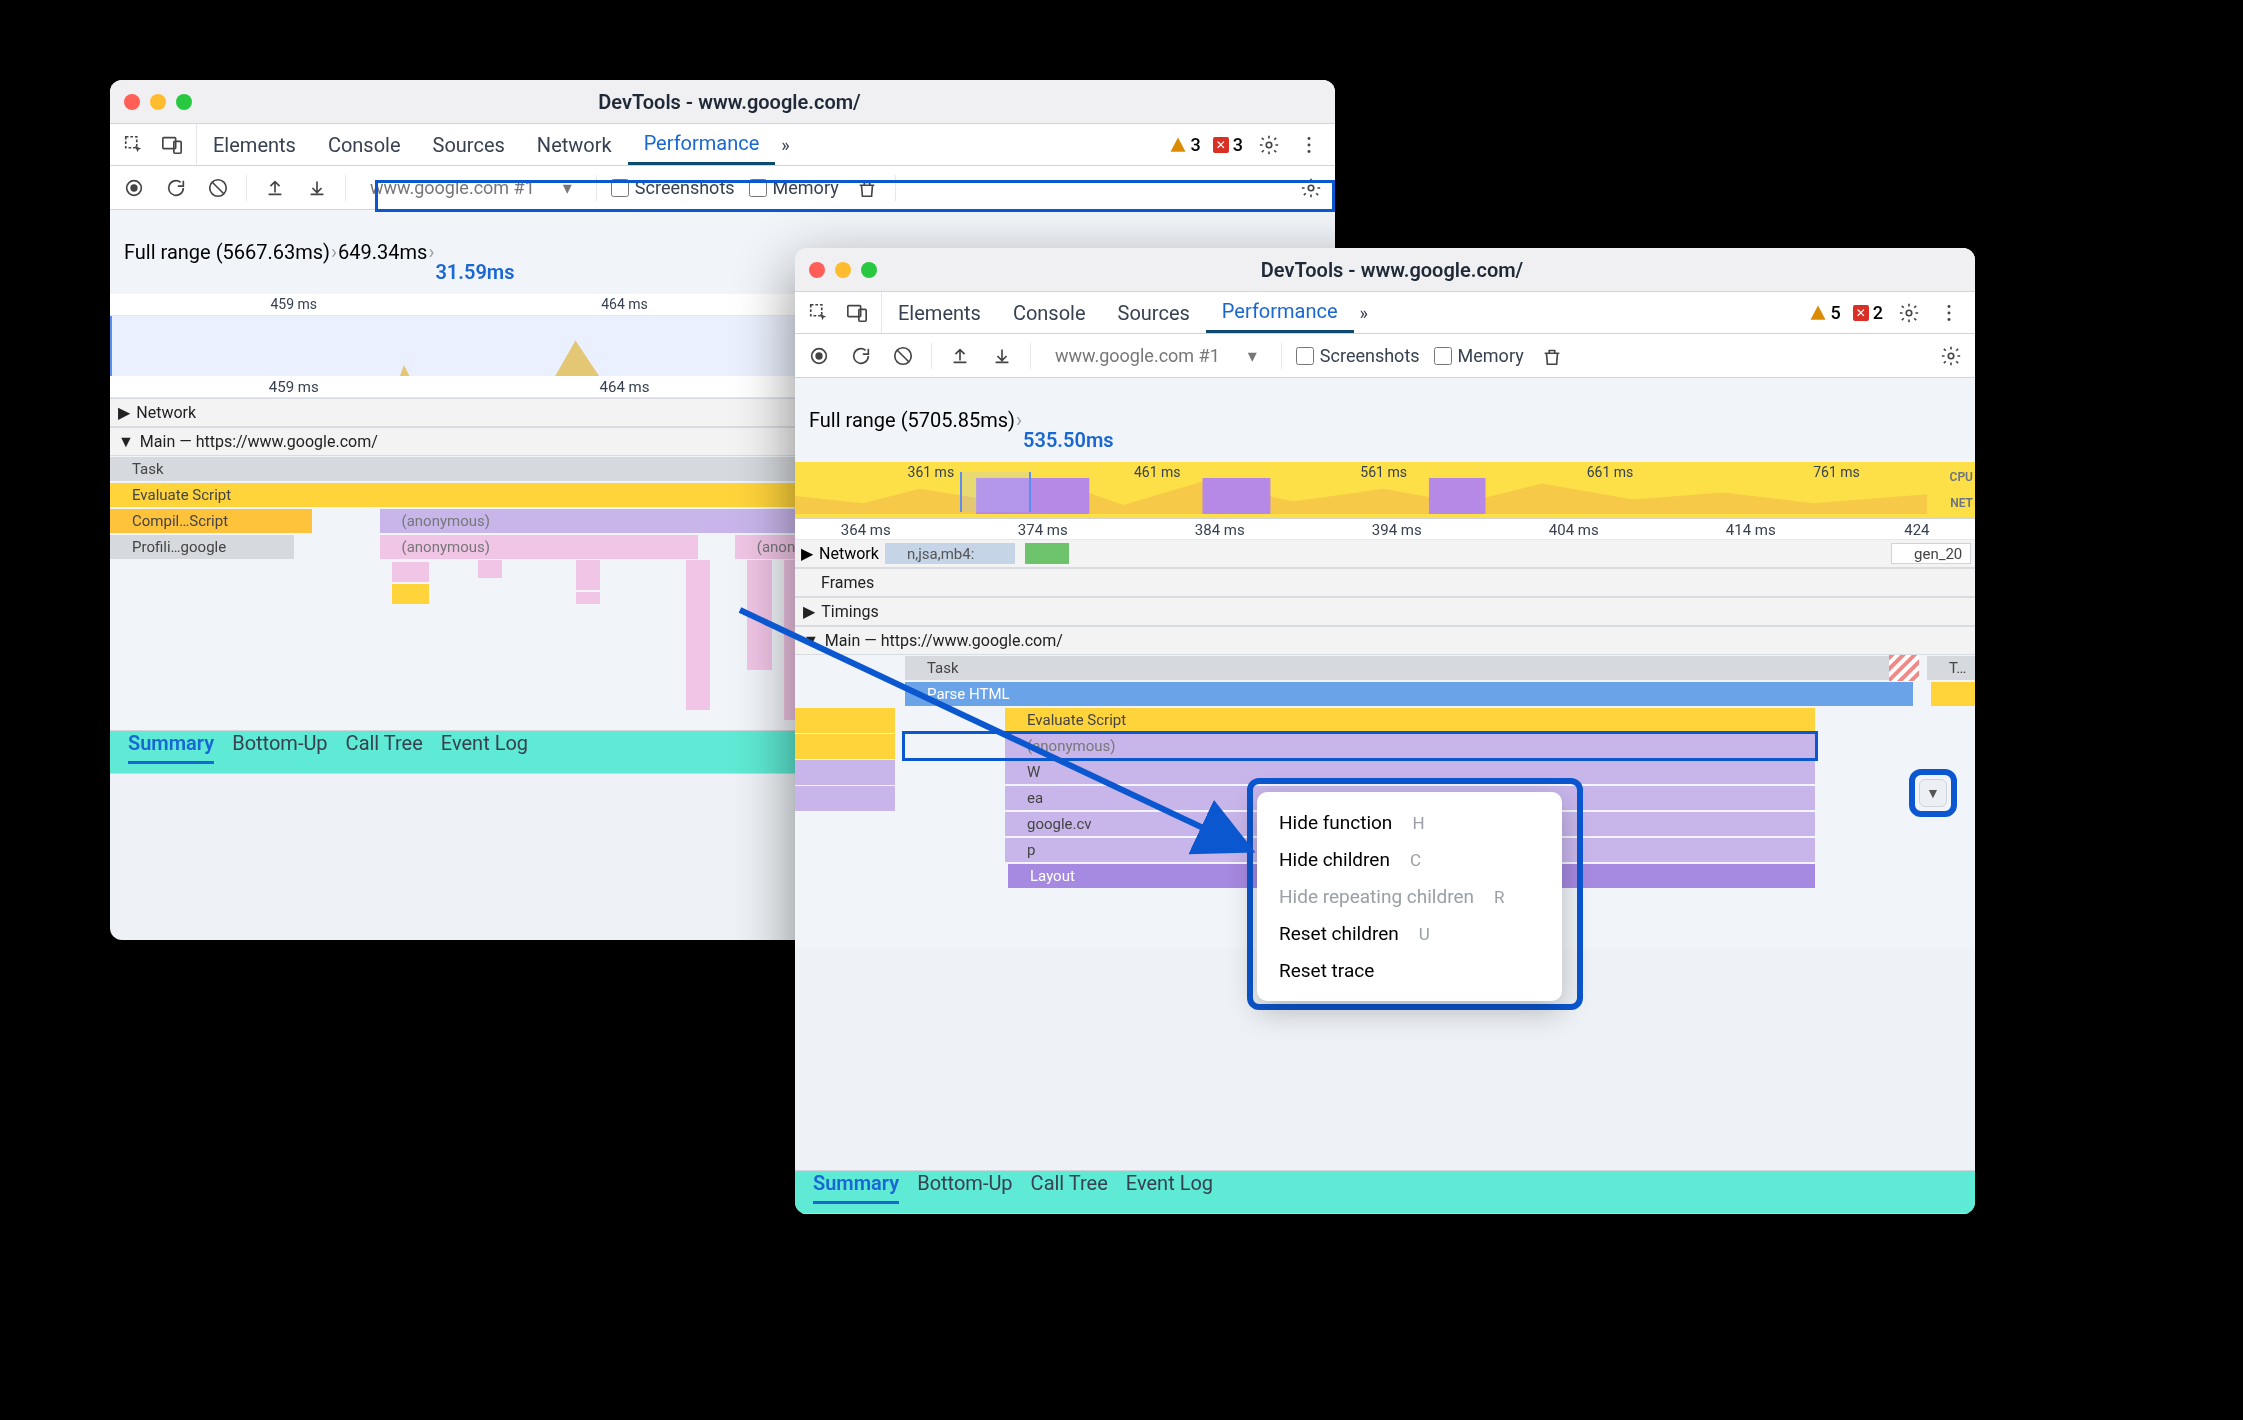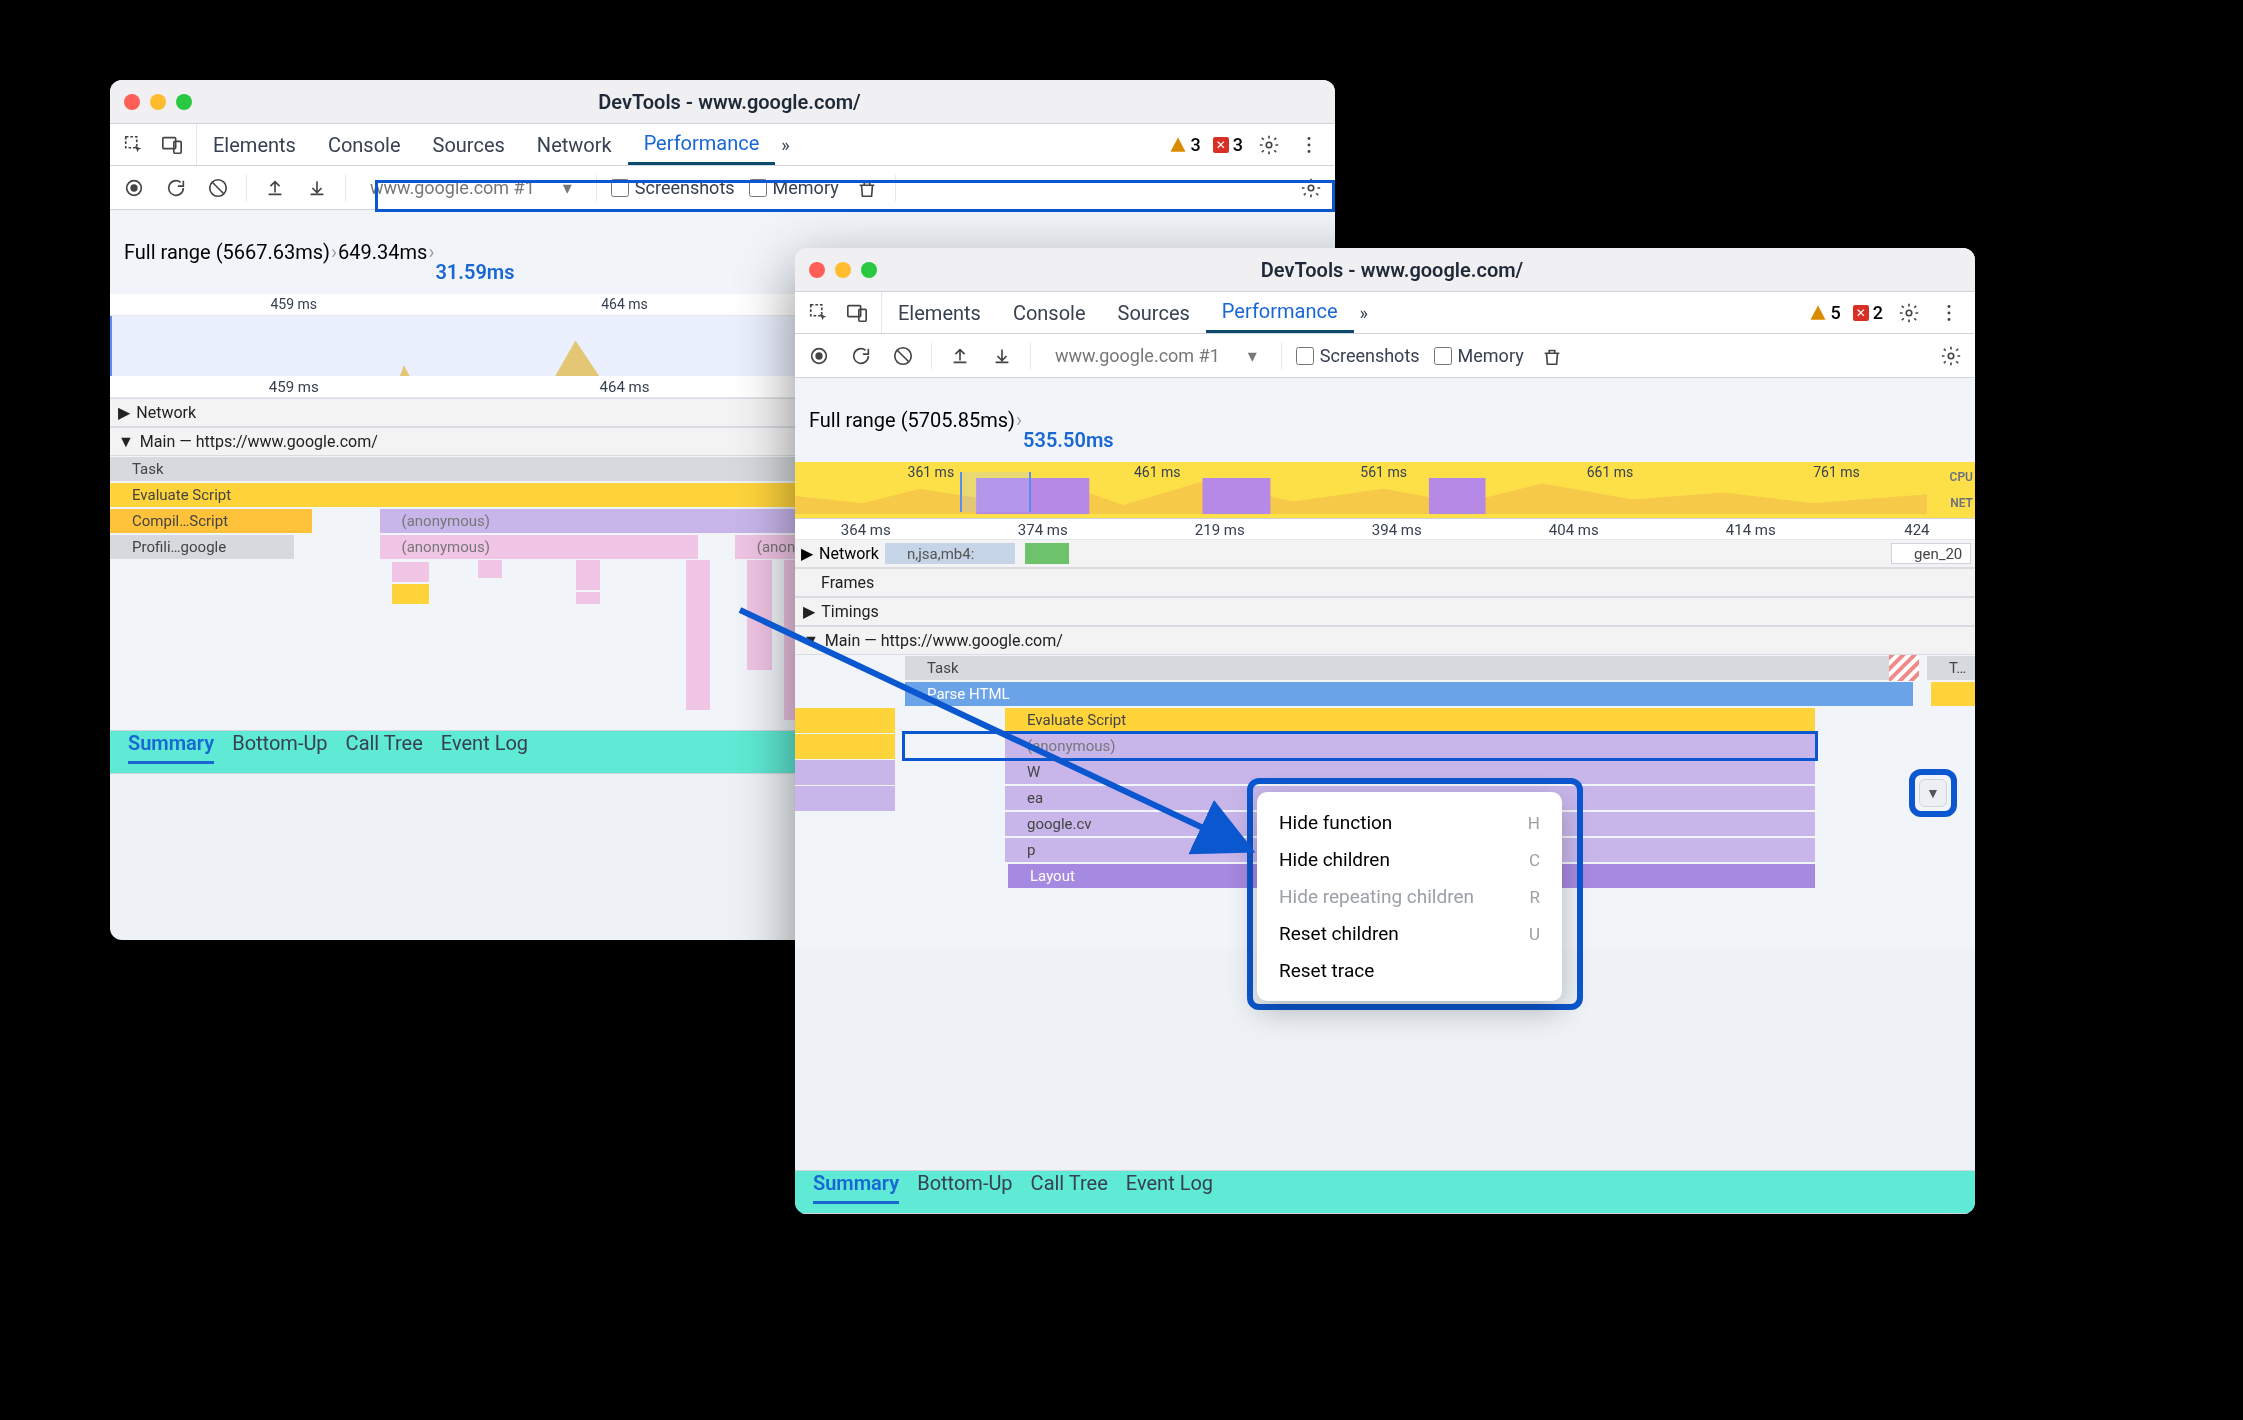--- a/index.html
+++ b/index.html
@@ -92,21 +92,21 @@
   .bottomtabs{ height:44px; background:#5eead4; border-top:1px solid #d1d5db;border-bottom:1px solid #d1d5db;
     display:flex; gap:18px; padding:0 18px; align-items:flex-start;}
   .bottomtabs .btab{font-size:20px;color:#374151;padding-bottom:6px;cursor:pointer;}
   .bottomtabs .btab.active{color:#1967d2;font-weight:600;border-bottom:3px solid #1967d2;}
 
   
   .ctxmenu{
     position:absolute; background:#fff; border-radius:10px; padding:12px 0;
     box-shadow:0 10px 30px rgba(0,0,0,.25); font-size:19px; z-index:5; min-width:305px;
   }
-  .ctxmenu .row{display:flex;justify-content:space-between;align-items:center;padding:7px 22px;}
+  .ctxmenu .row{display:flex;align-items:center;padding:7px 22px;}
   .ctxmenu .row.disabled{color:#9aa0a6;}
   .ctxmenu .key{color:#9aa0a6;font-size:17px;padding-left:20px;}
   .menuhi{ position:absolute; border:6px solid #0b57d0; border-radius:12px; z-index:4; pointer-events:none;}
   .chevbtn{position:absolute;width:28px;height:28px;background:#eceff4;border:1px solid #cfd4dc;border-radius:6px;display:flex;align-items:center;justify-content:center;color:#555;font-size:14px;cursor:pointer;z-index:6;}
 
   svg.icon{width:22px;height:22px;fill:none;stroke:#444;stroke-width:1.8}
 </style>
 </head>
 <body>
 <div class="stage">
@@ -460,21 +460,21 @@
       <rect x="56" y="0" width="5" height="20" fill="#b789e7"></rect>
     </svg>
     <div class="ov-sel" style="left:14%;width:6%;top:10px;height:40px"></div>
     <span class="ov2-side ov2-cpu">CPU</span>
     <span class="ov2-side ov2-net">NET</span>
   </div>
 
   <div class="axis" style="border-top:1px solid #cfd4dc">
     <span style="left:6%">364 ms</span>
     <span style="left:21%">374 ms</span>
-    <span style="left:36%">219 ms</span>
+    <span style="left:36%">384 ms</span>
     <span style="left:51%">394 ms</span>
     <span style="left:66%">404 ms</span>
     <span style="left:81%">414 ms</span>
     <span style="left:96%">424 ms</span>
   </div>
 
   <div class="flame">
 
     <div class="trackrow" style="height:28px;background:#f3f3f3;border-bottom:1px solid #d8dce2;">
       <span style="position:absolute;left:6px;top:4px">▶</span>

